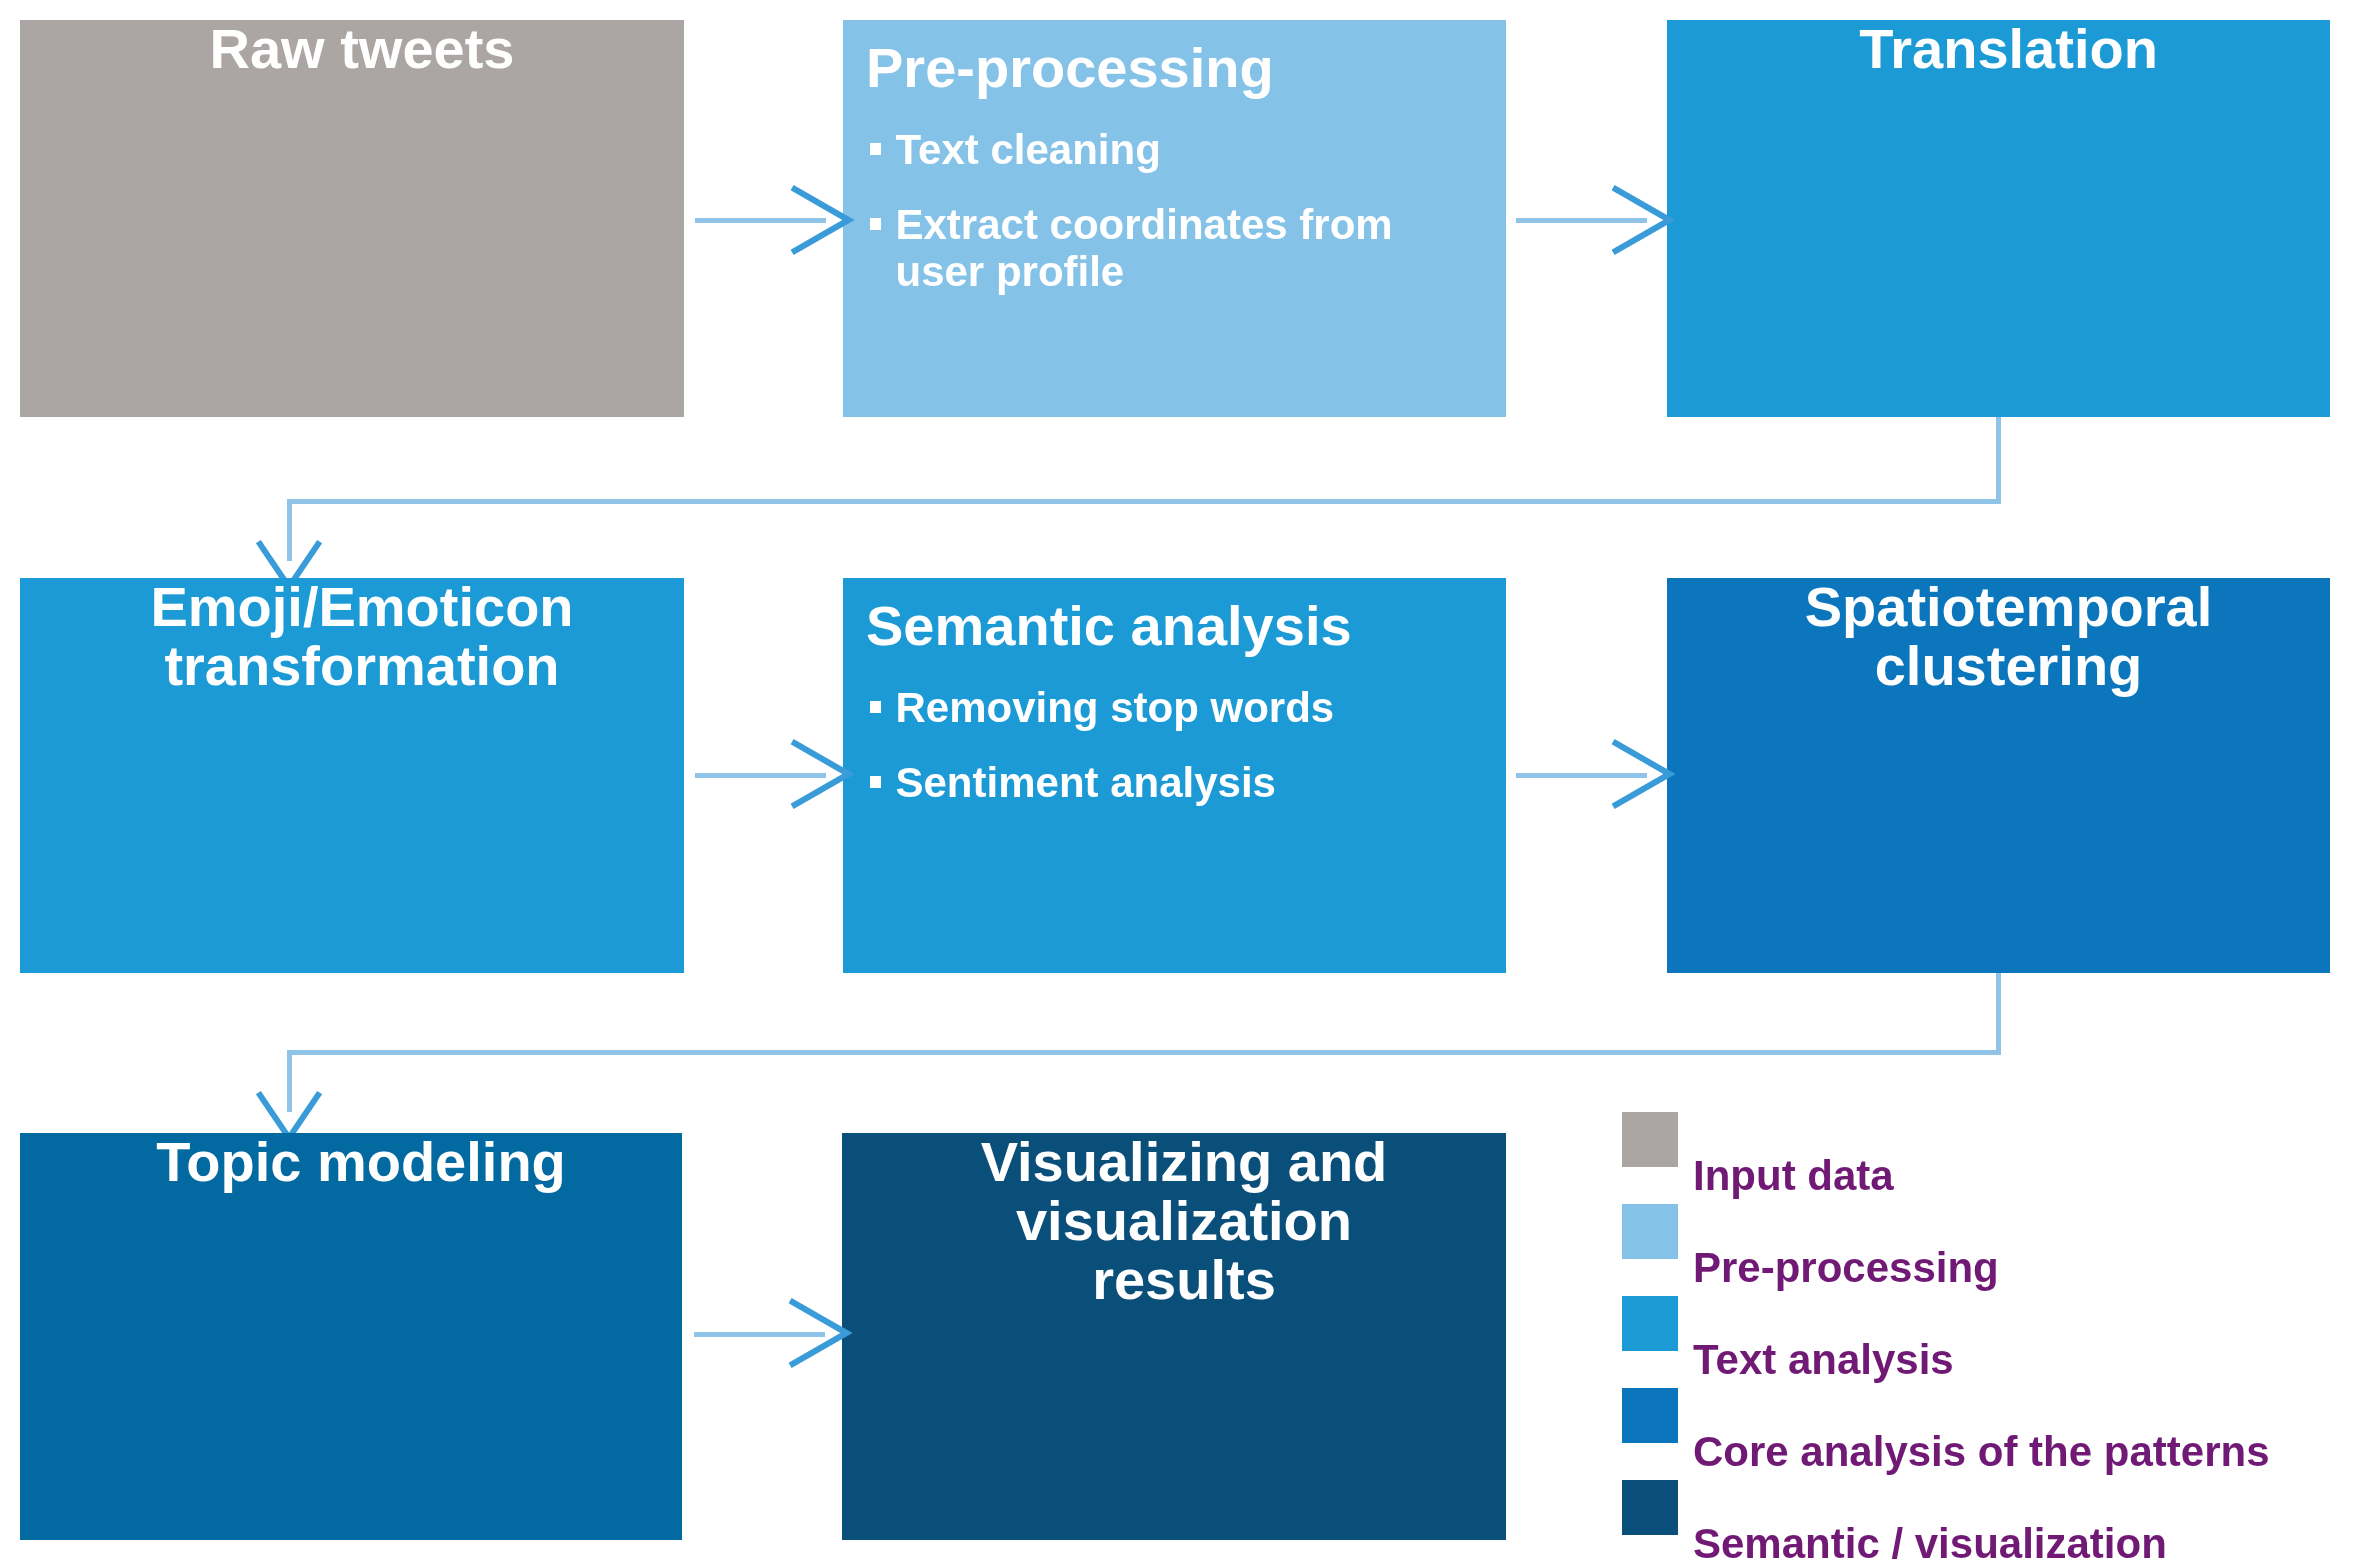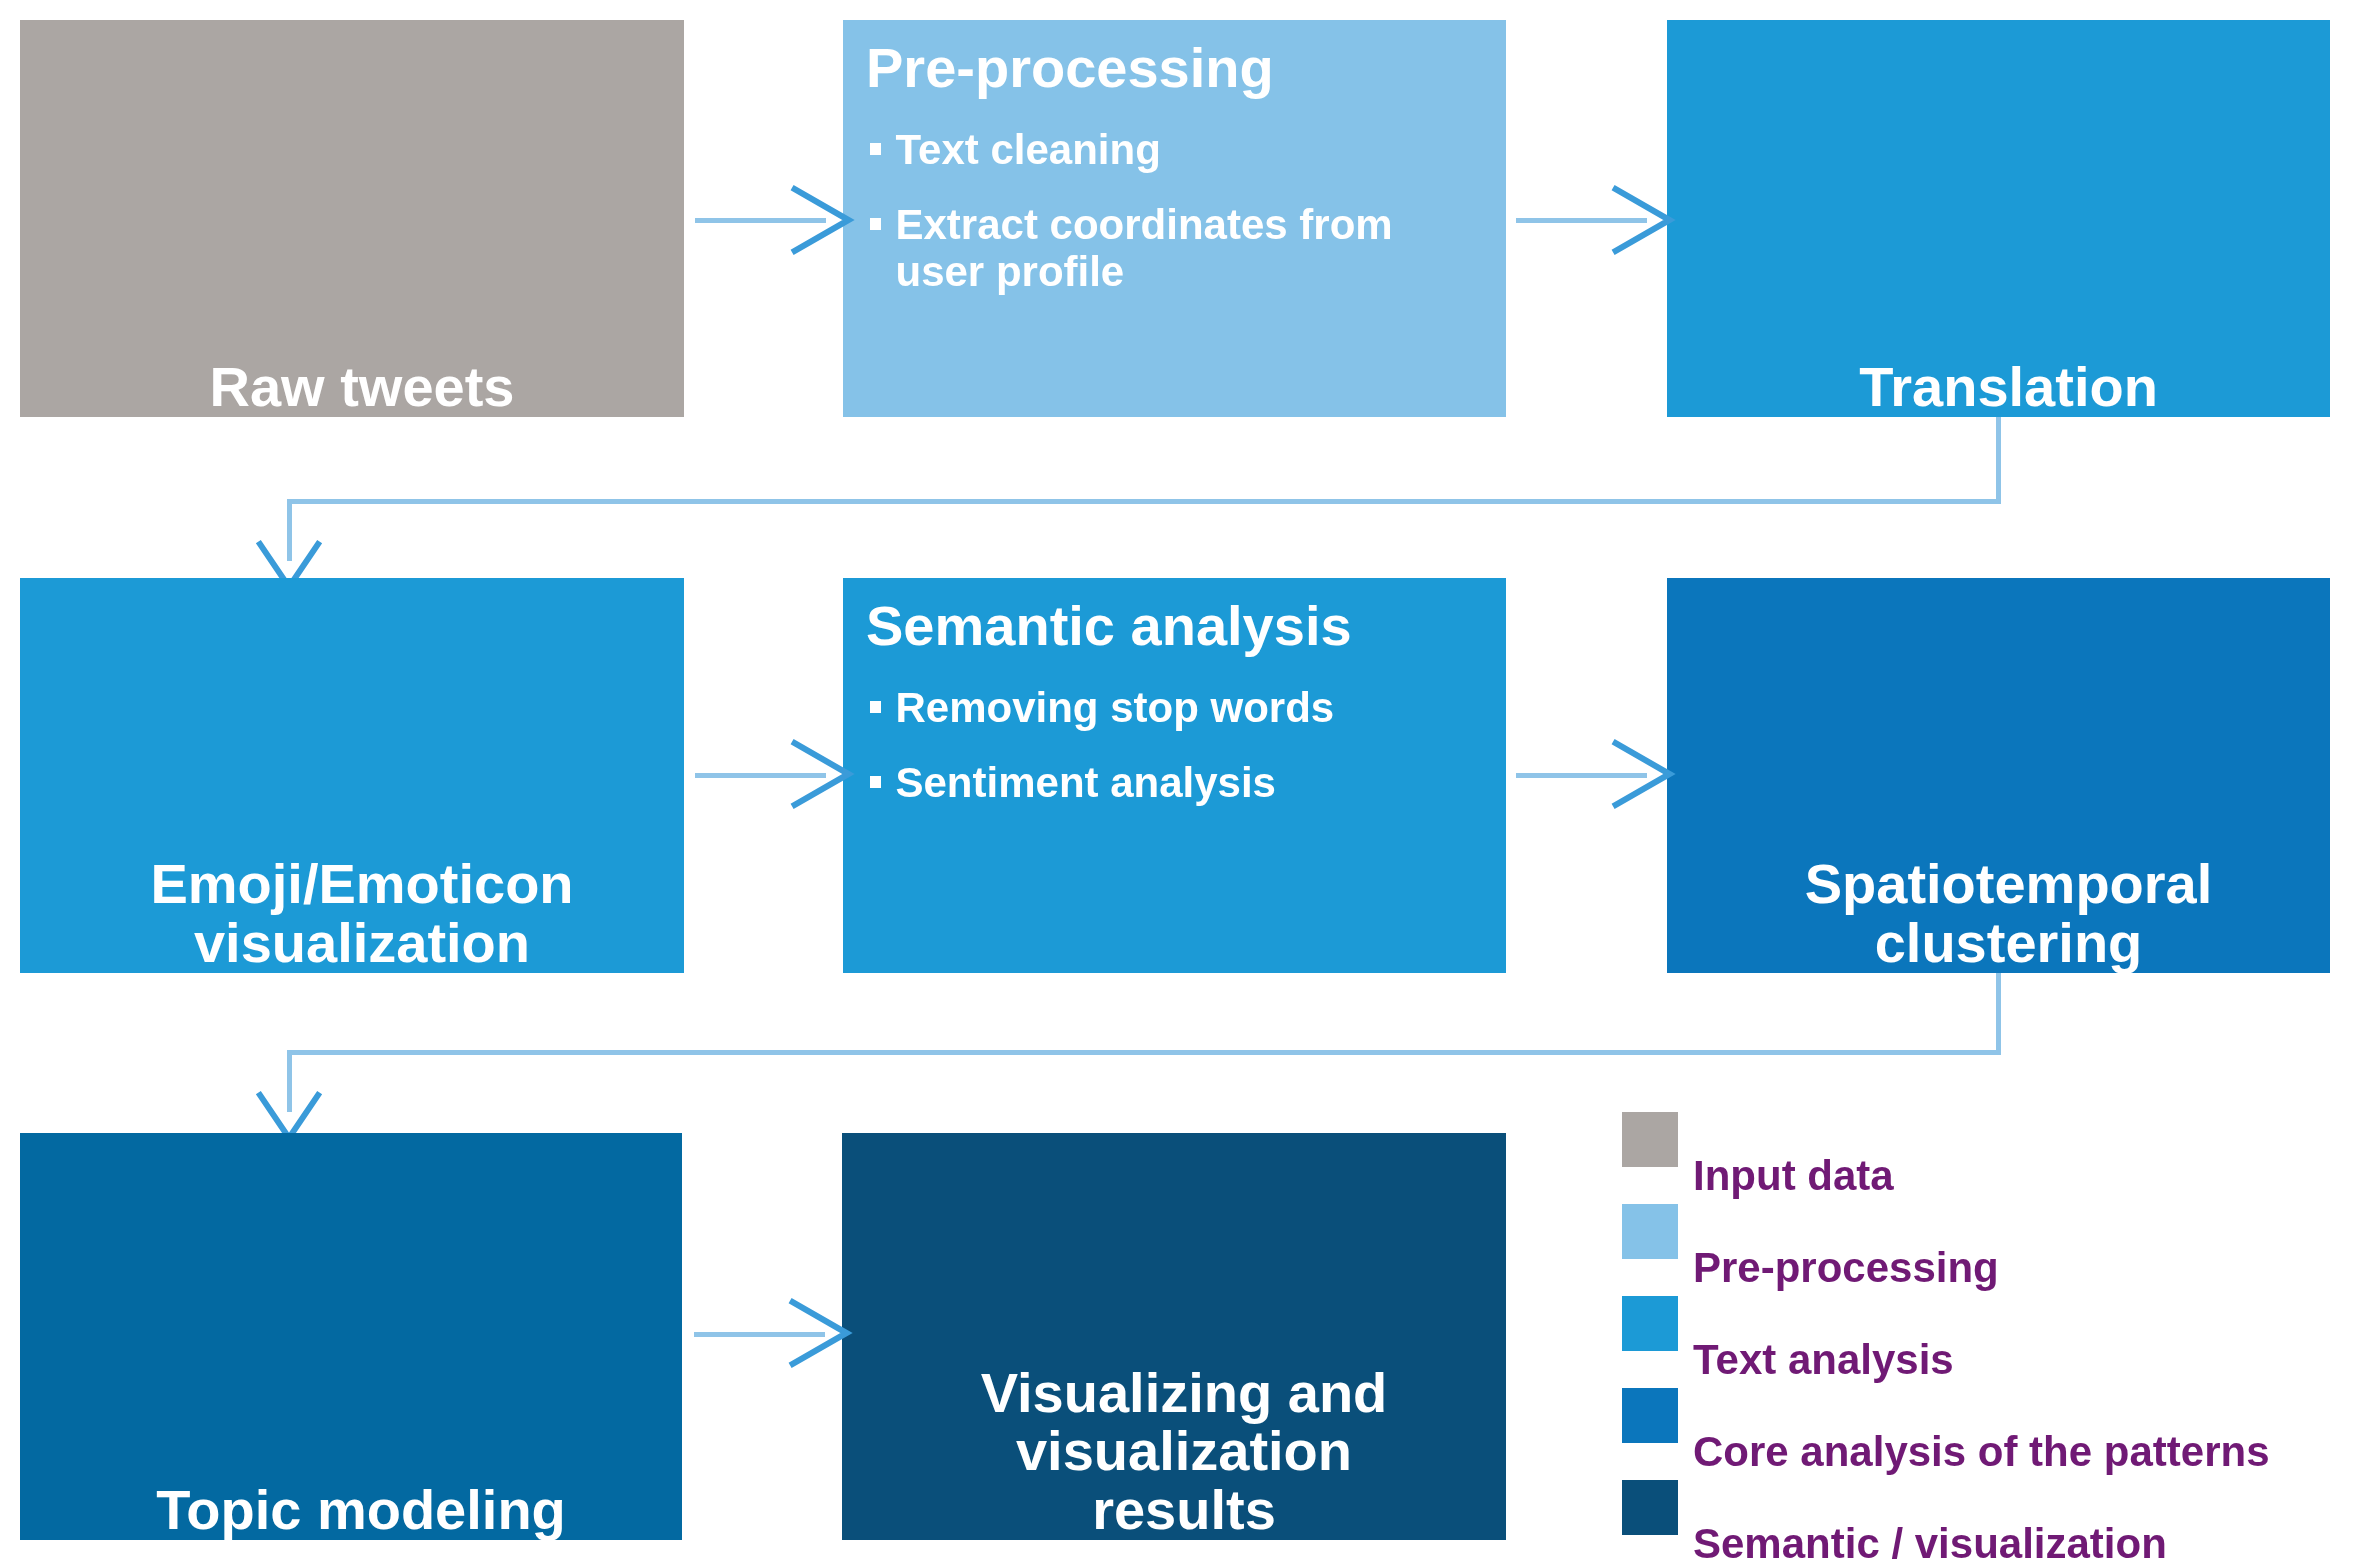--- a/index.html
+++ b/index.html
@@ -5,21 +5,21 @@
   html,body{margin:0;padding:0;background:#ffffff;}
   body{width:2354px;height:1563px;position:relative;overflow:hidden;
        font-family:"Liberation Sans","DejaVu Sans",sans-serif;}
 
   .stage{position:absolute;left:0;top:0;width:2354px;height:1563px;}
 
   .node{position:absolute;box-sizing:border-box;color:#ffffff;}
   .node .title{font-weight:bold;line-height:1.05;}
 
   
-  .node.center{display:flex;align-items:flex-end;justify-content:center;text-align:center;padding-left:20px;}
+  .node.center{display:flex;align-items:flex-start;justify-content:center;text-align:center;padding-left:20px;}
   .node.center .title{font-size:56px;padding:0 17.4px;}
 
   
   .node.listy{padding:19px 23px 0 23px;}
   .node.listy .title{font-size:56px;margin:0 0 6.7px 0;}
   .node.listy ul{list-style:none;margin:0;padding:0;}
   .node.listy li{position:relative;padding-left:29.5px;font-size:42px;font-weight:bold;
                  line-height:1.12;margin-top:28px;}
   .node.listy li .bullet{position:absolute;left:4px;top:17.4px;width:11.4px;height:11.4px;
                          background:#ffffff;}
@@ -75,21 +75,21 @@
   <div class="conn">
     <div class="vline" style="left:1996px;top:417px;height:86px;"></div>
     <div class="hline" style="left:287px;top:499px;width:1714px;"></div>
     <div class="vline" style="left:287px;top:499px;height:62px;"></div>
     <svg class="chev" style="left:253px;top:536px;" width="72" height="58" viewBox="0 0 108 86">
       <polyline points="8,8 54,76 100,8" fill="none" stroke="#3A9BD9" stroke-width="9"></polyline>
     </svg>
   </div>
 
   <div class="node center" style="left:20px;top:578px;width:664px;height:395px;background:#1C9AD6;">
-    <div class="title">Emoji/Emoticon visualization</div>
+    <div class="title">Emoji/Emoticon transformation</div>
   </div>
 
   <div class="node listy" style="left:843px;top:578px;width:663px;height:395px;background:#1C9AD6;">
     <div class="title">Semantic analysis</div>
     <ul>
       <li><span class="bullet"></span><span>Removing stop words</span></li>
       <li><span class="bullet"></span><span>Sentiment analysis</span></li>
     </ul>
   </div>
 

